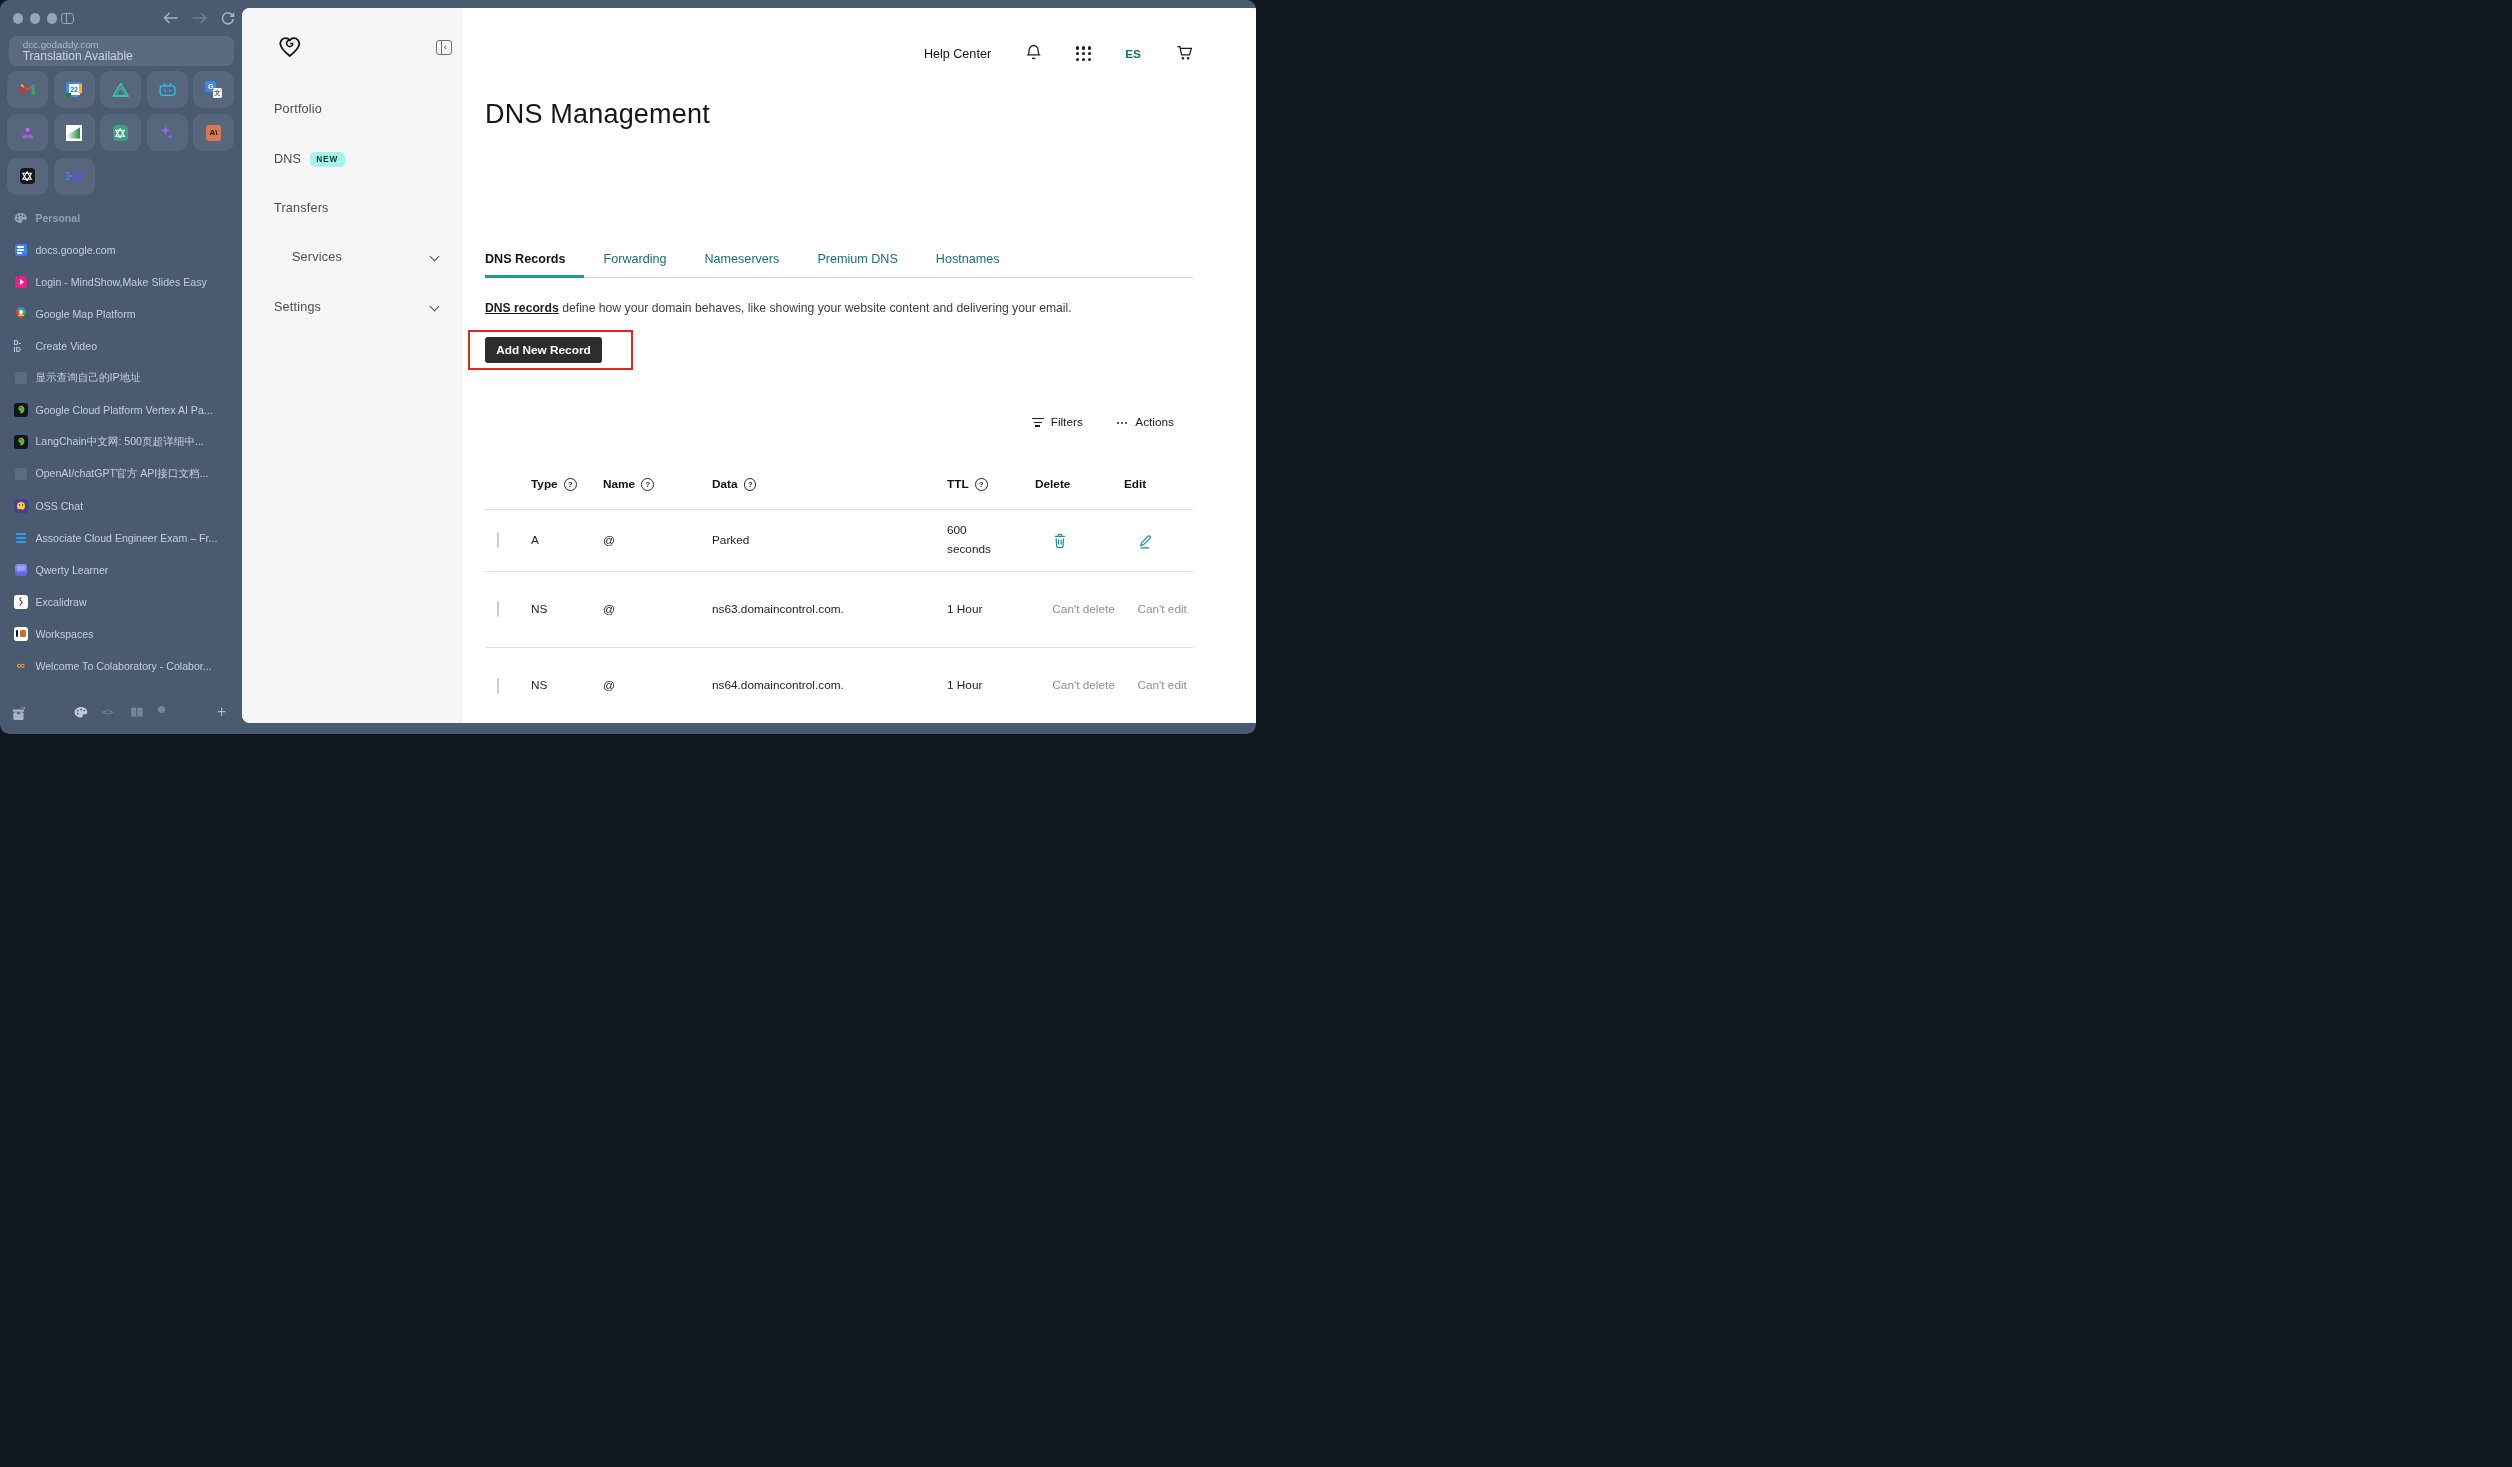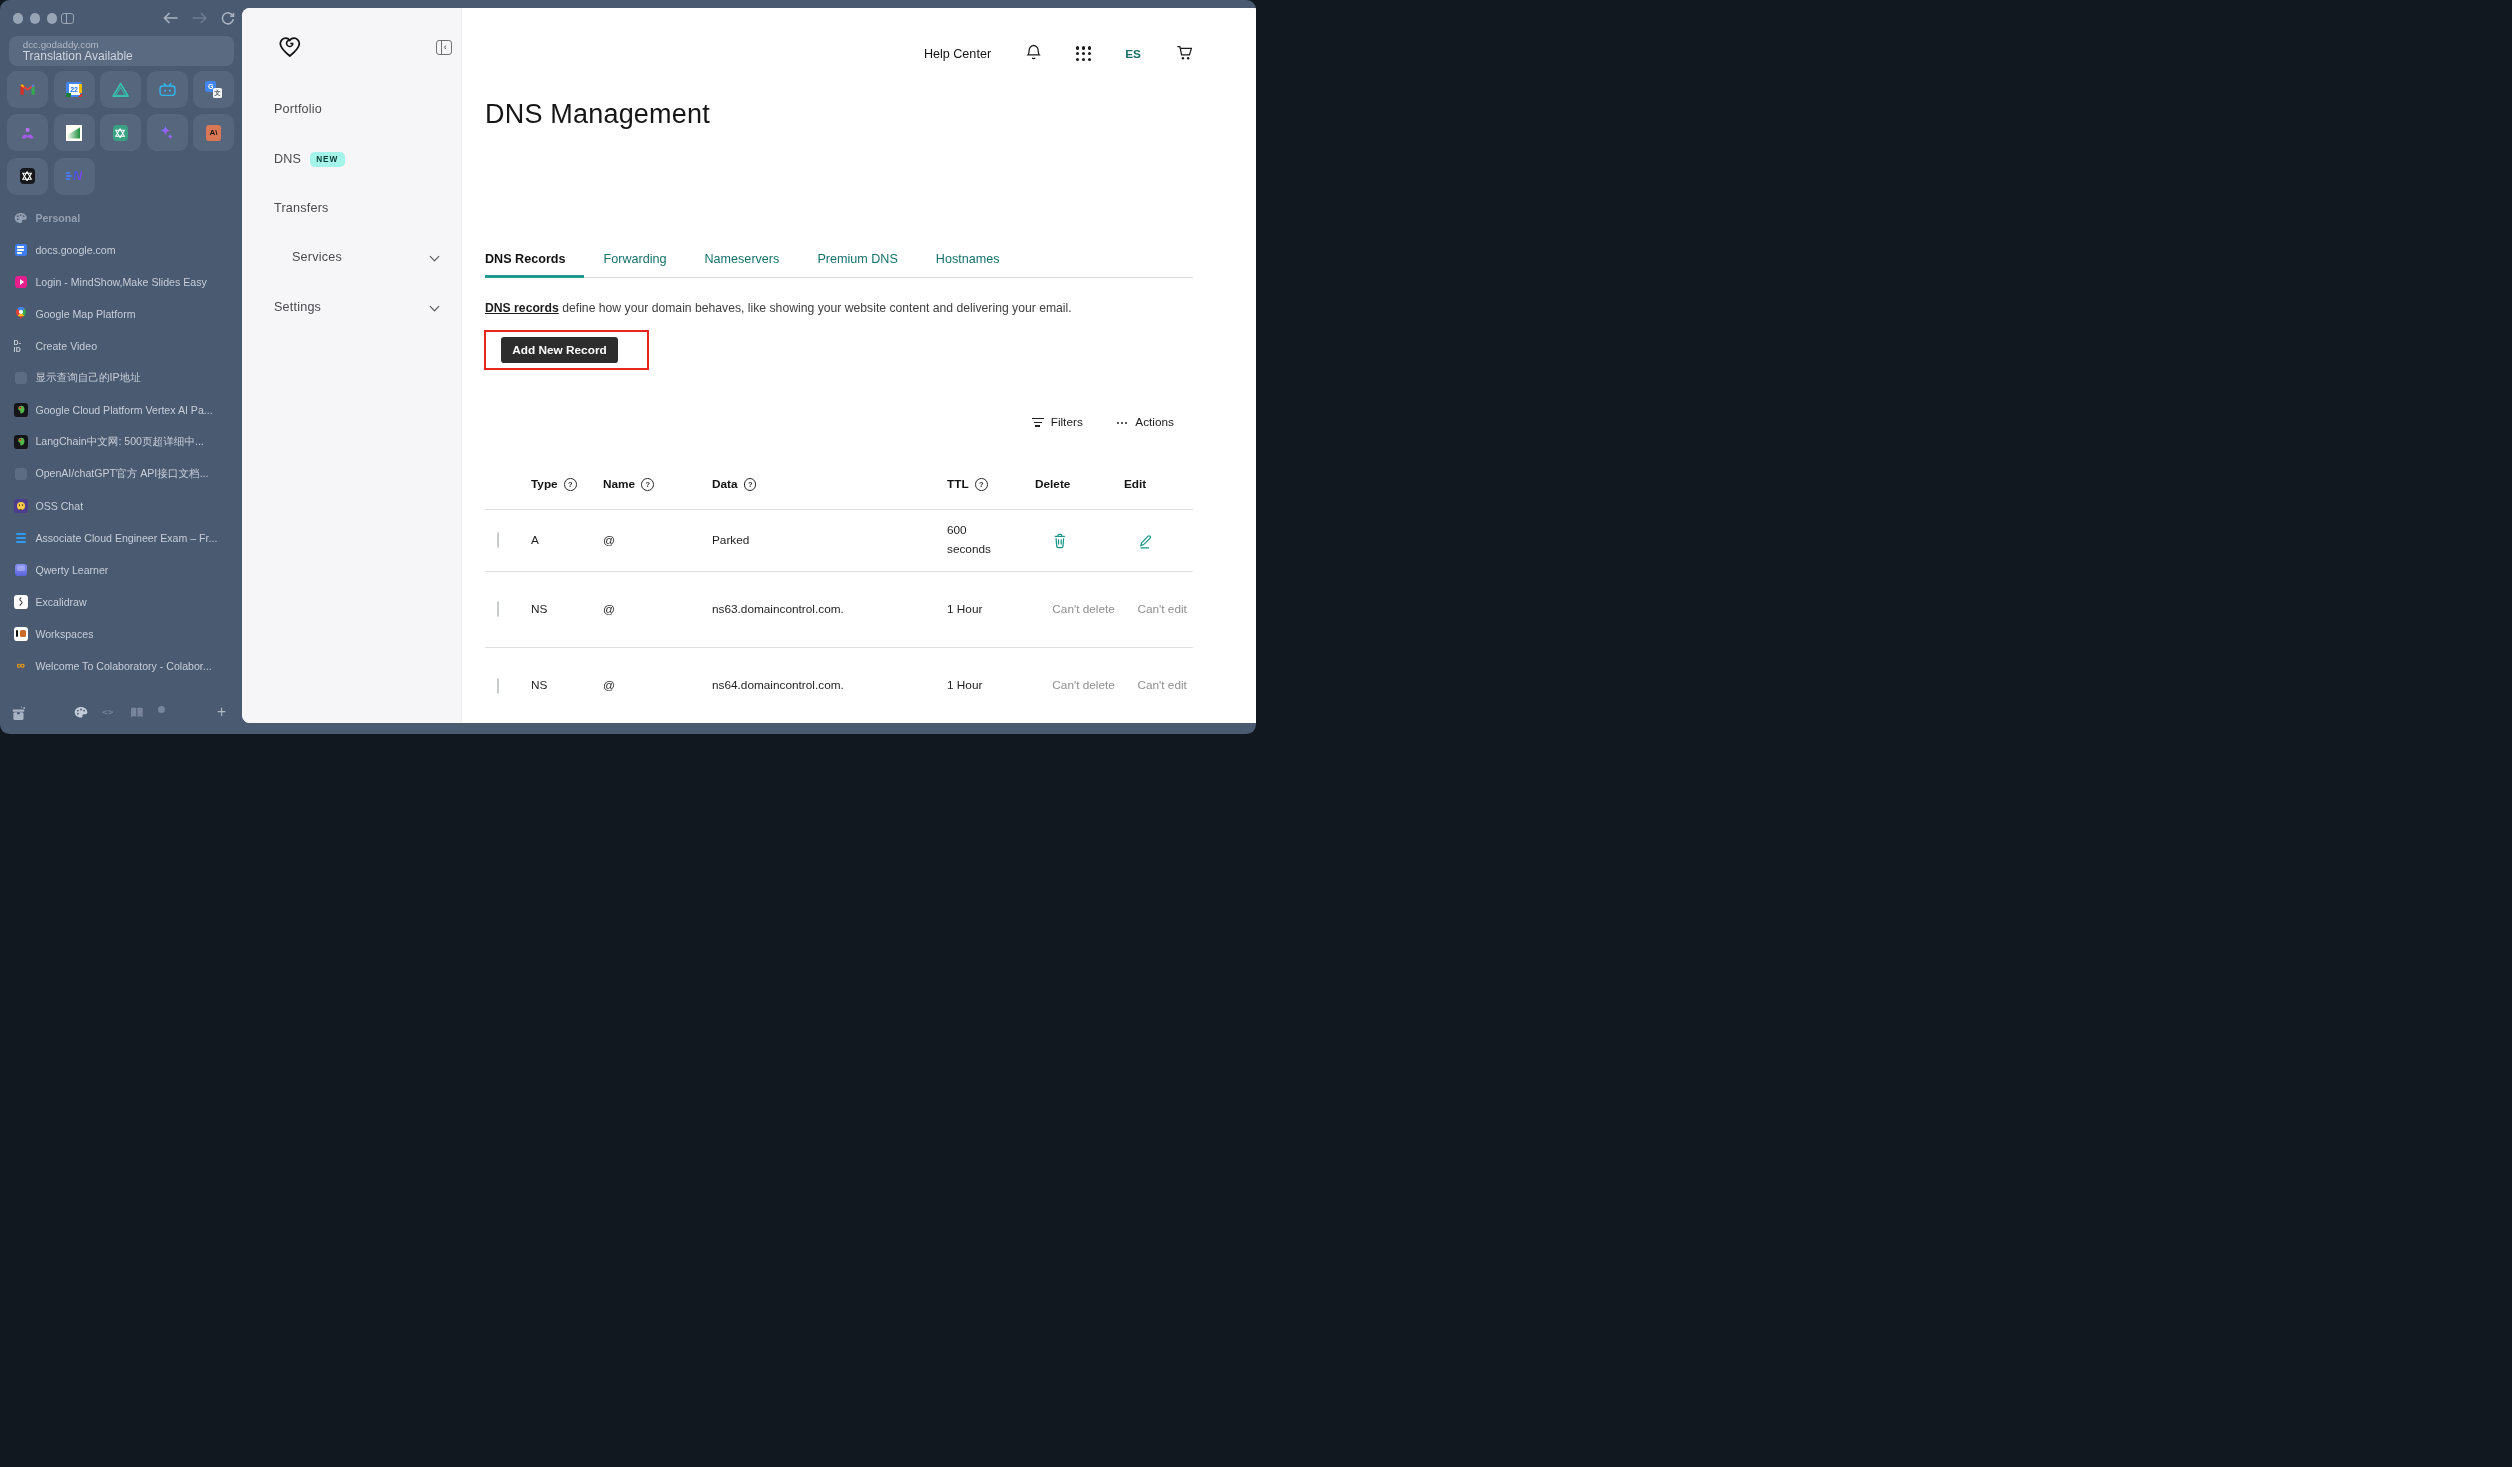--- a/index.html
+++ b/index.html
@@ -93,21 +93,21 @@
   #selectbtn { position:absolute; right:15.7px; top:16.5px; height:31.5px; padding:0 14px; background:#fff; border:1.2px solid #2F2F2F; border-radius:3.1px; font-size:11.8px; font-weight:600; color:#1d1d1d; display:flex; align-items:center; }
 
   #tabs { position:absolute; left:23px; top:238px; width:708px; display:flex; gap:38px; border-bottom:0.8px solid #DADADA; }
   .tab { padding:6.3px 0 11px 0; font-size:12.6px; color:#15716B; position:relative; white-space:nowrap; }
   .tab.active { color:#111; font-weight:700; }
   .tab.active::after { content:""; position:absolute; left:0; right:-19px; bottom:-0.8px; height:3.1px; background:#1F9C90; }
 
   #desc { position:absolute; left:23px; top:291px; width:708px; font-size:12.2px; color:#3F3F3F; line-height:19px; }
   #desc a { color:#1d1d1d; font-weight:700; text-decoration:underline; }
 
-  #redbox { position:absolute; left:5.5px; top:322px; width:165px; height:40px; border:2.4px solid #E8251A;margin-left:16px; }
+  #redbox { position:absolute; left:5.5px; top:322px; width:165px; height:40px; border:2.4px solid #E8251A; }
   #addbtn { margin:4.7px 0 0 15px; height:26px; padding:0 11.8px; background:#2D2D2D; border:none; border-radius:3.1px; color:#fff; font-size:11.8px; font-weight:600; font-family:"Liberation Sans",sans-serif; }
 
   #factions { position:absolute; left:23px; top:405px; width:708px; height:19px; display:flex; justify-content:flex-end; align-items:center; gap:33px; padding-right:19px; }
   .fa-group { display:flex; align-items:flex-start; gap:7px; font-size:11.8px; color:#1C1C1C; }
   .flt-ic i { display:block; height:1.4px; background:#222; margin:2.4px auto; }
   .act-ic i { display:inline-block; width:2.4px; height:2.4px; background:#222; border-radius:50%; margin:0 0.9px; vertical-align:middle; }
 
   #dnstable { position:absolute; left:23px; top:452px; width:708px; }
   .trow { display:grid; grid-template-columns:46px 72px 109px 235px 88px 89px 1fr; align-items:center; }
   .thead { height:50px; border-bottom:0.8px solid #DBDEE2; }

